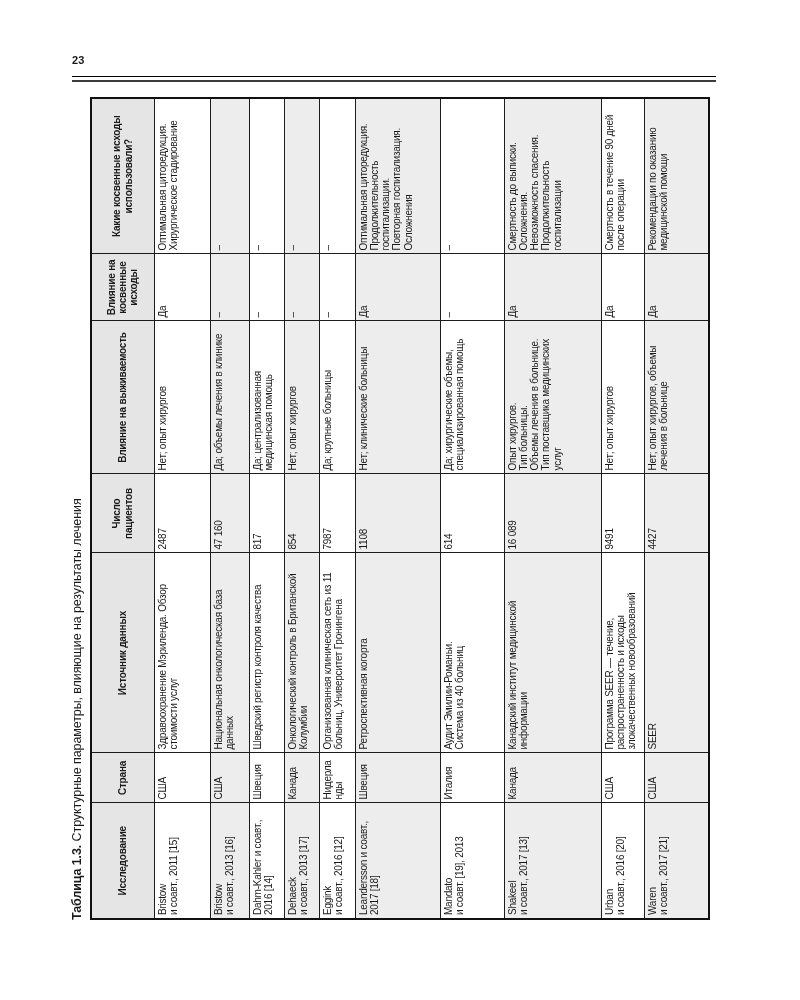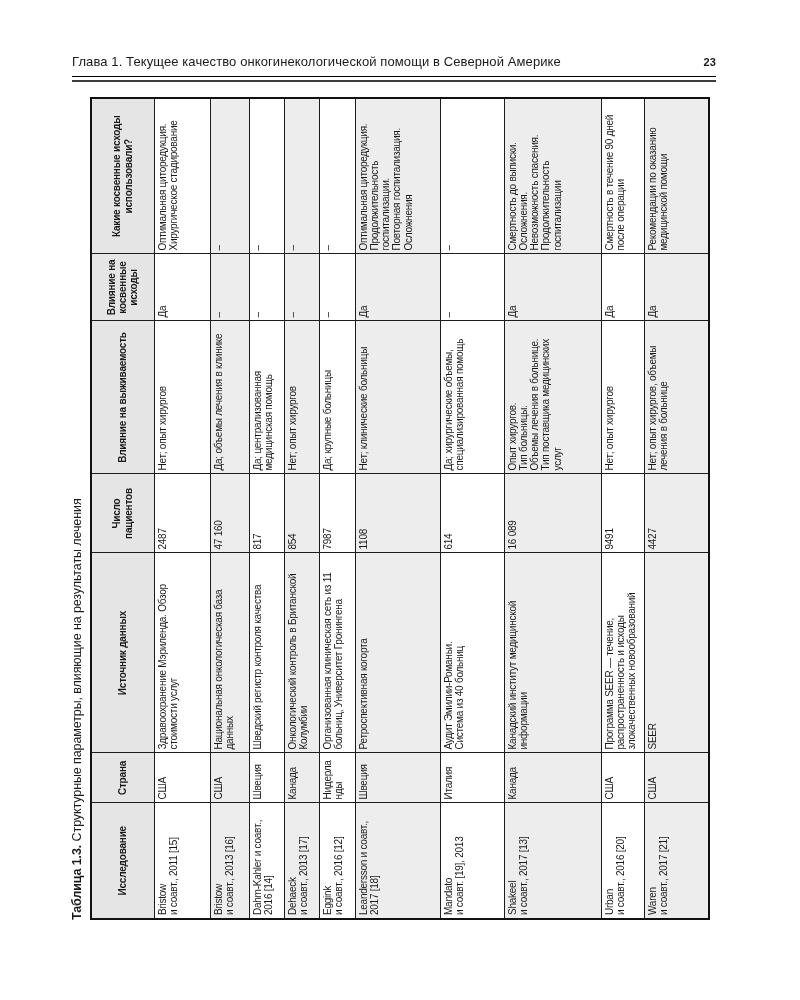--- a/index.html
+++ b/index.html
@@ -31,21 +31,20 @@
   
   col.c-study{width:116px;} col.c-country{width:50px;} col.c-source{width:200px;}
   col.c-n{width:79px;} col.c-surv{width:153px;} col.c-ind{width:67px;} col.c-out{width:156px;}
 </style>
 </head>
 <body>
 
 <div class="page">
 
   <div class="runhead">
-    <span>Глава 1. Текущее качество онкогинекологической помощи в Северной Америке</span>
     <span class="num">23</span>
   </div>
   <div class="runrule"></div>
 
   <div class="rot">
     <div class="caption"><b>Таблица 1.3.</b><span> Структурные параметры, влияющие на результаты лечения</span></div>
 
     <table class="t">
       <colgroup>
         <col class="c-study">

